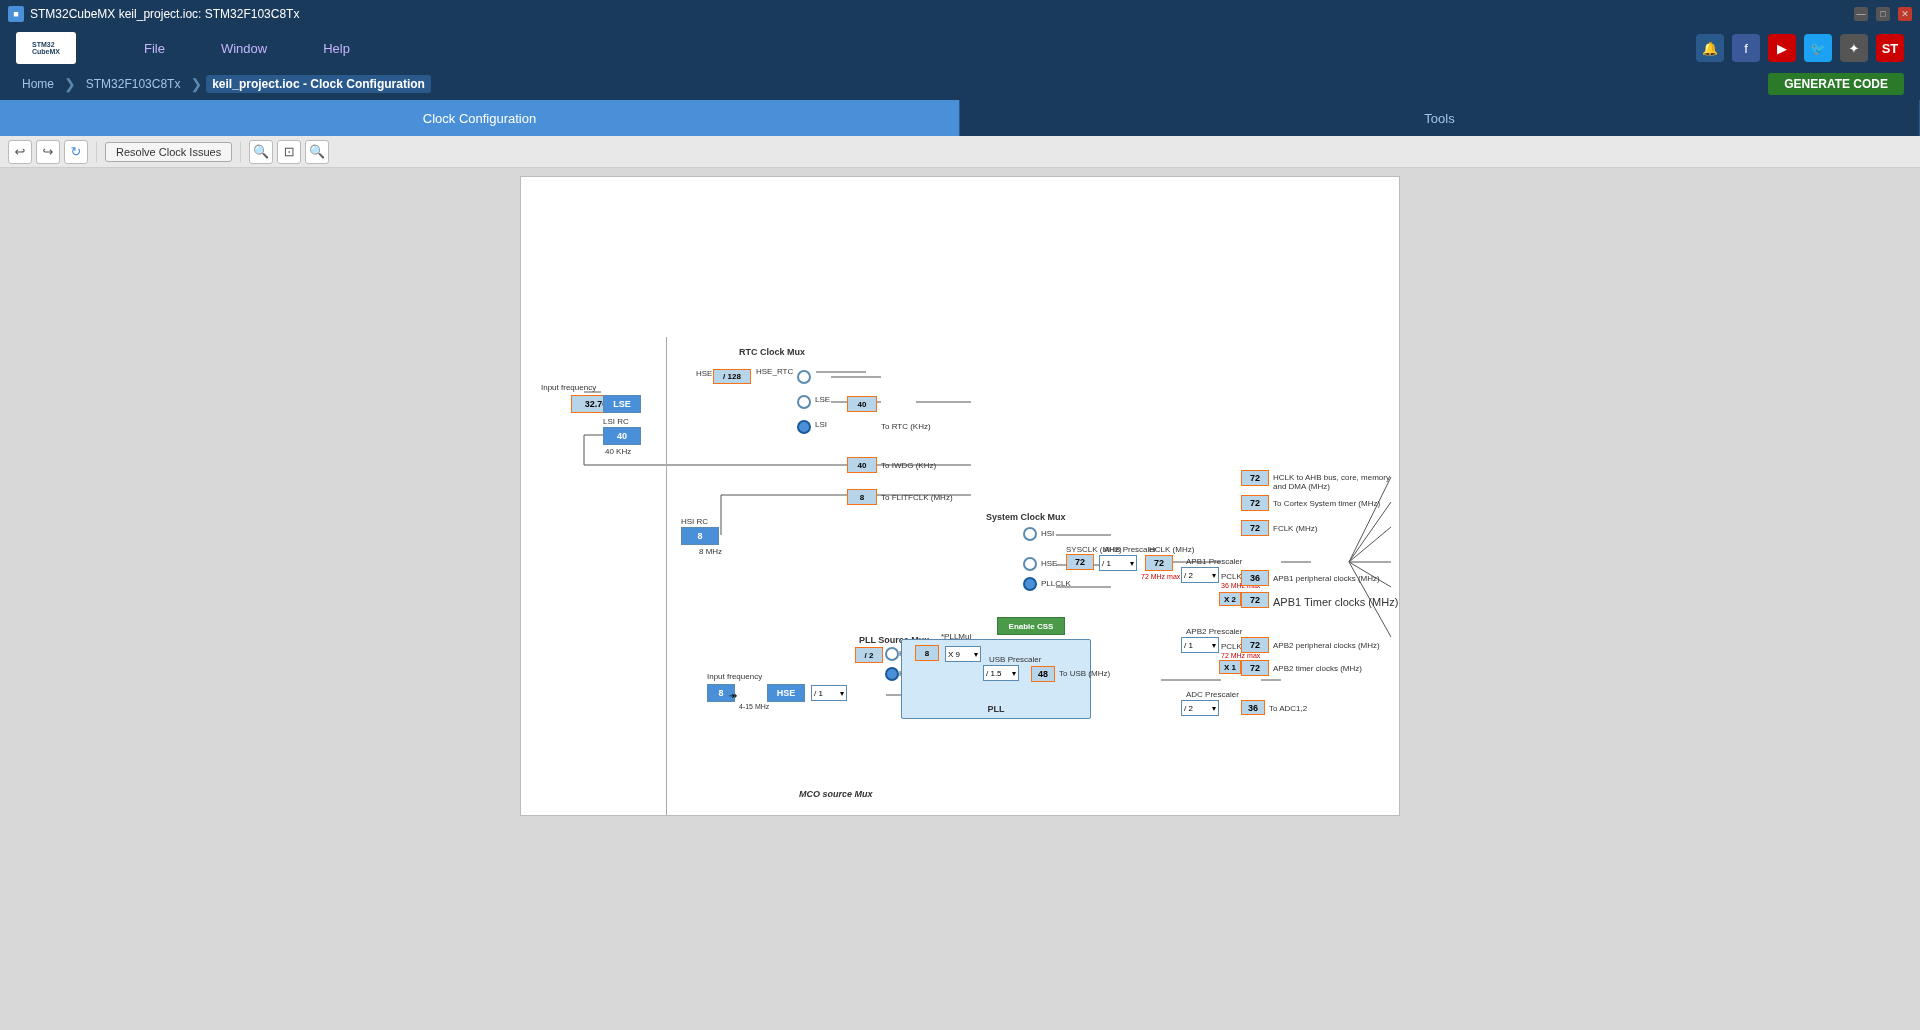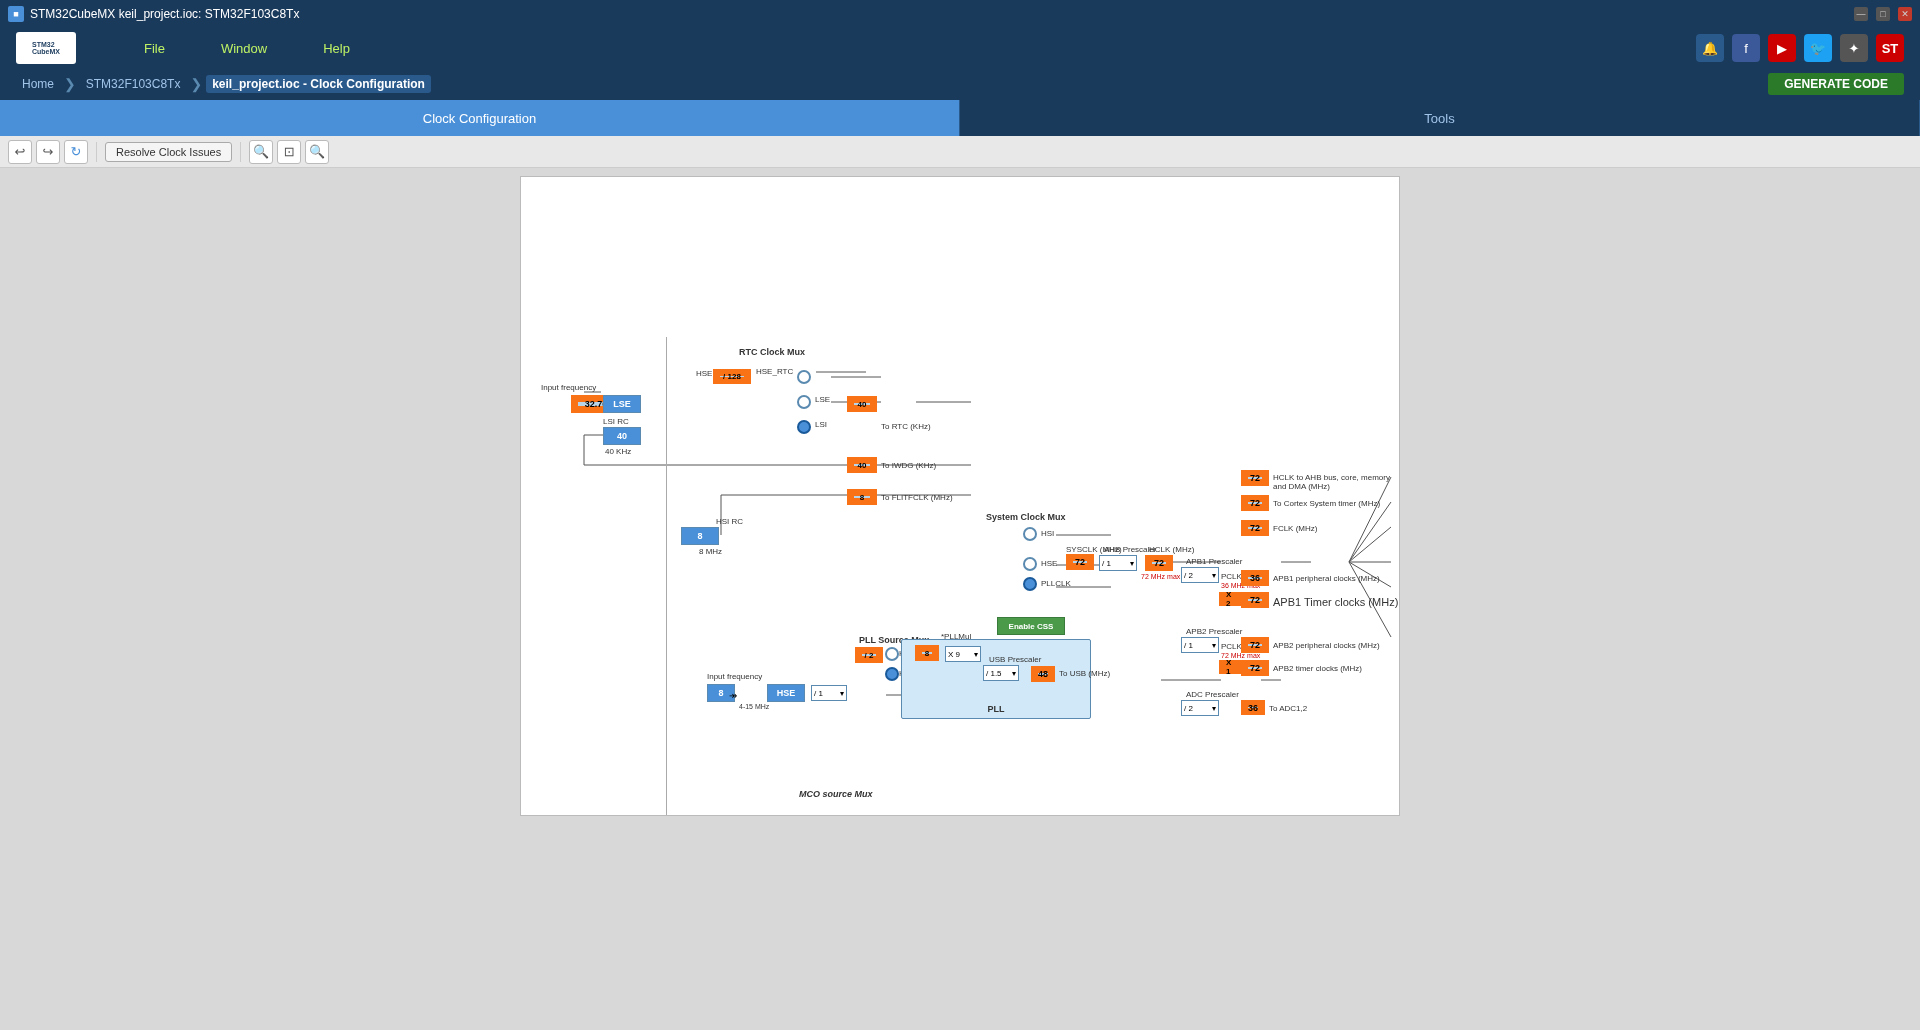--- a/index.html
+++ b/index.html
@@ -39,21 +39,21 @@
       align-items: center;
       padding: 0 16px;
       gap: 40px;
     }
     #menu-bar .logo {
       width: 60px; height: 32px; background: white; border-radius: 3px;
       display: flex; align-items: center; justify-content: center;
       font-size: 8px; font-weight: bold; color: #1a3a5c; margin-right: 20px;
     }
     #menu-bar .menu-item {
-      color: #bef264; cursor: pointer; font-size: 13px; padding: 4px 8px;
+      color: #c4b5fd; cursor: pointer; font-size: 13px; padding: 4px 8px;
     }
     #menu-bar .social-icons {
       margin-left: auto; display: flex; align-items: center; gap: 8px;
     }
     #menu-bar .social-icon {
       width: 28px; height: 28px; border-radius: 4px;
       display: flex; align-items: center; justify-content: center;
       font-size: 13px; cursor: pointer; color: white;
     }
     .si-youtube { background: #c00; }
@@ -143,21 +143,21 @@
       position: absolute;
       border: 1px solid #5a8ab0;
       background: #b8d4e8;
       color: #000;
       font-size: 9px;
       display: flex; align-items: center; justify-content: center;
       font-weight: bold;
     }
     .clk-box.dark { background: #4a90d9; color: white; }
     .clk-box.green-btn { background: #4a9a4a; color: white; border: 1px solid #3a7a3a; }
-    .clk-box.output { background: #b8d4e8; border: 7px solid #f97316; }
+    .clk-box.output { background: #b8d4e8; border: 1px solid #f97316; }
 
     .clk-label { position: absolute; font-size: 8px; color: #333; }
     .clk-label.bold { font-weight: bold; font-size: 9px; }
 
     
     .mux-circle {
       position: absolute; width: 14px; height: 14px; border-radius: 50%;
       border: 2px solid #5a8ab0; background: white;
     }
     .mux-circle.selected { background: #4a90d9; border-color: #1a5a9a; }
@@ -315,21 +315,21 @@
     <div class="clk-box output" style="left:326px; top:219px; width:30px; height:16px; font-size:8px;">40</div>
 
     <div class="clk-label" style="left:360px; top:223px; font-size:8px;margin-top:22px;">To RTC (KHz)</div>
 
     <div class="clk-box output" style="left:326px; top:280px; width:30px; height:16px; font-size:8px;">40</div>
     <div class="clk-label" style="left:360px; top:284px; font-size:8px;">To IWDG (KHz)</div>
 
     <div class="clk-box output" style="left:326px; top:312px; width:30px; height:16px; font-size:8px;">8</div>
     <div class="clk-label" style="left:360px; top:316px; font-size:8px;">To FLITFCLK (MHz)</div>
 
-    <div class="clk-label" style="left:160px; top:340px;margin-left:35px;">HSI RC</div>
+    <div class="clk-label" style="left:160px; top:340px;">HSI RC</div>
 
     <div class="clk-box dark" style="left:160px; top:350px; width:38px; height:18px;">8</div>
     <div class="clk-label" style="left:162px; top:370px;margin-left:16px;">8 MHz</div>
 
     <div class="clk-label bold" style="left:465px; top:335px;">System Clock Mux</div>
 
     <div class="clk-label" style="left:520px; top:352px; font-size:8px;">HSI</div>
     <div class="mux-circle" style="left:502px; top:350px;"></div>
     <div class="clk-label" style="left:520px; top:382px; font-size:8px;">HSE</div>
     <div class="mux-circle" style="left:502px; top:380px;"></div>

